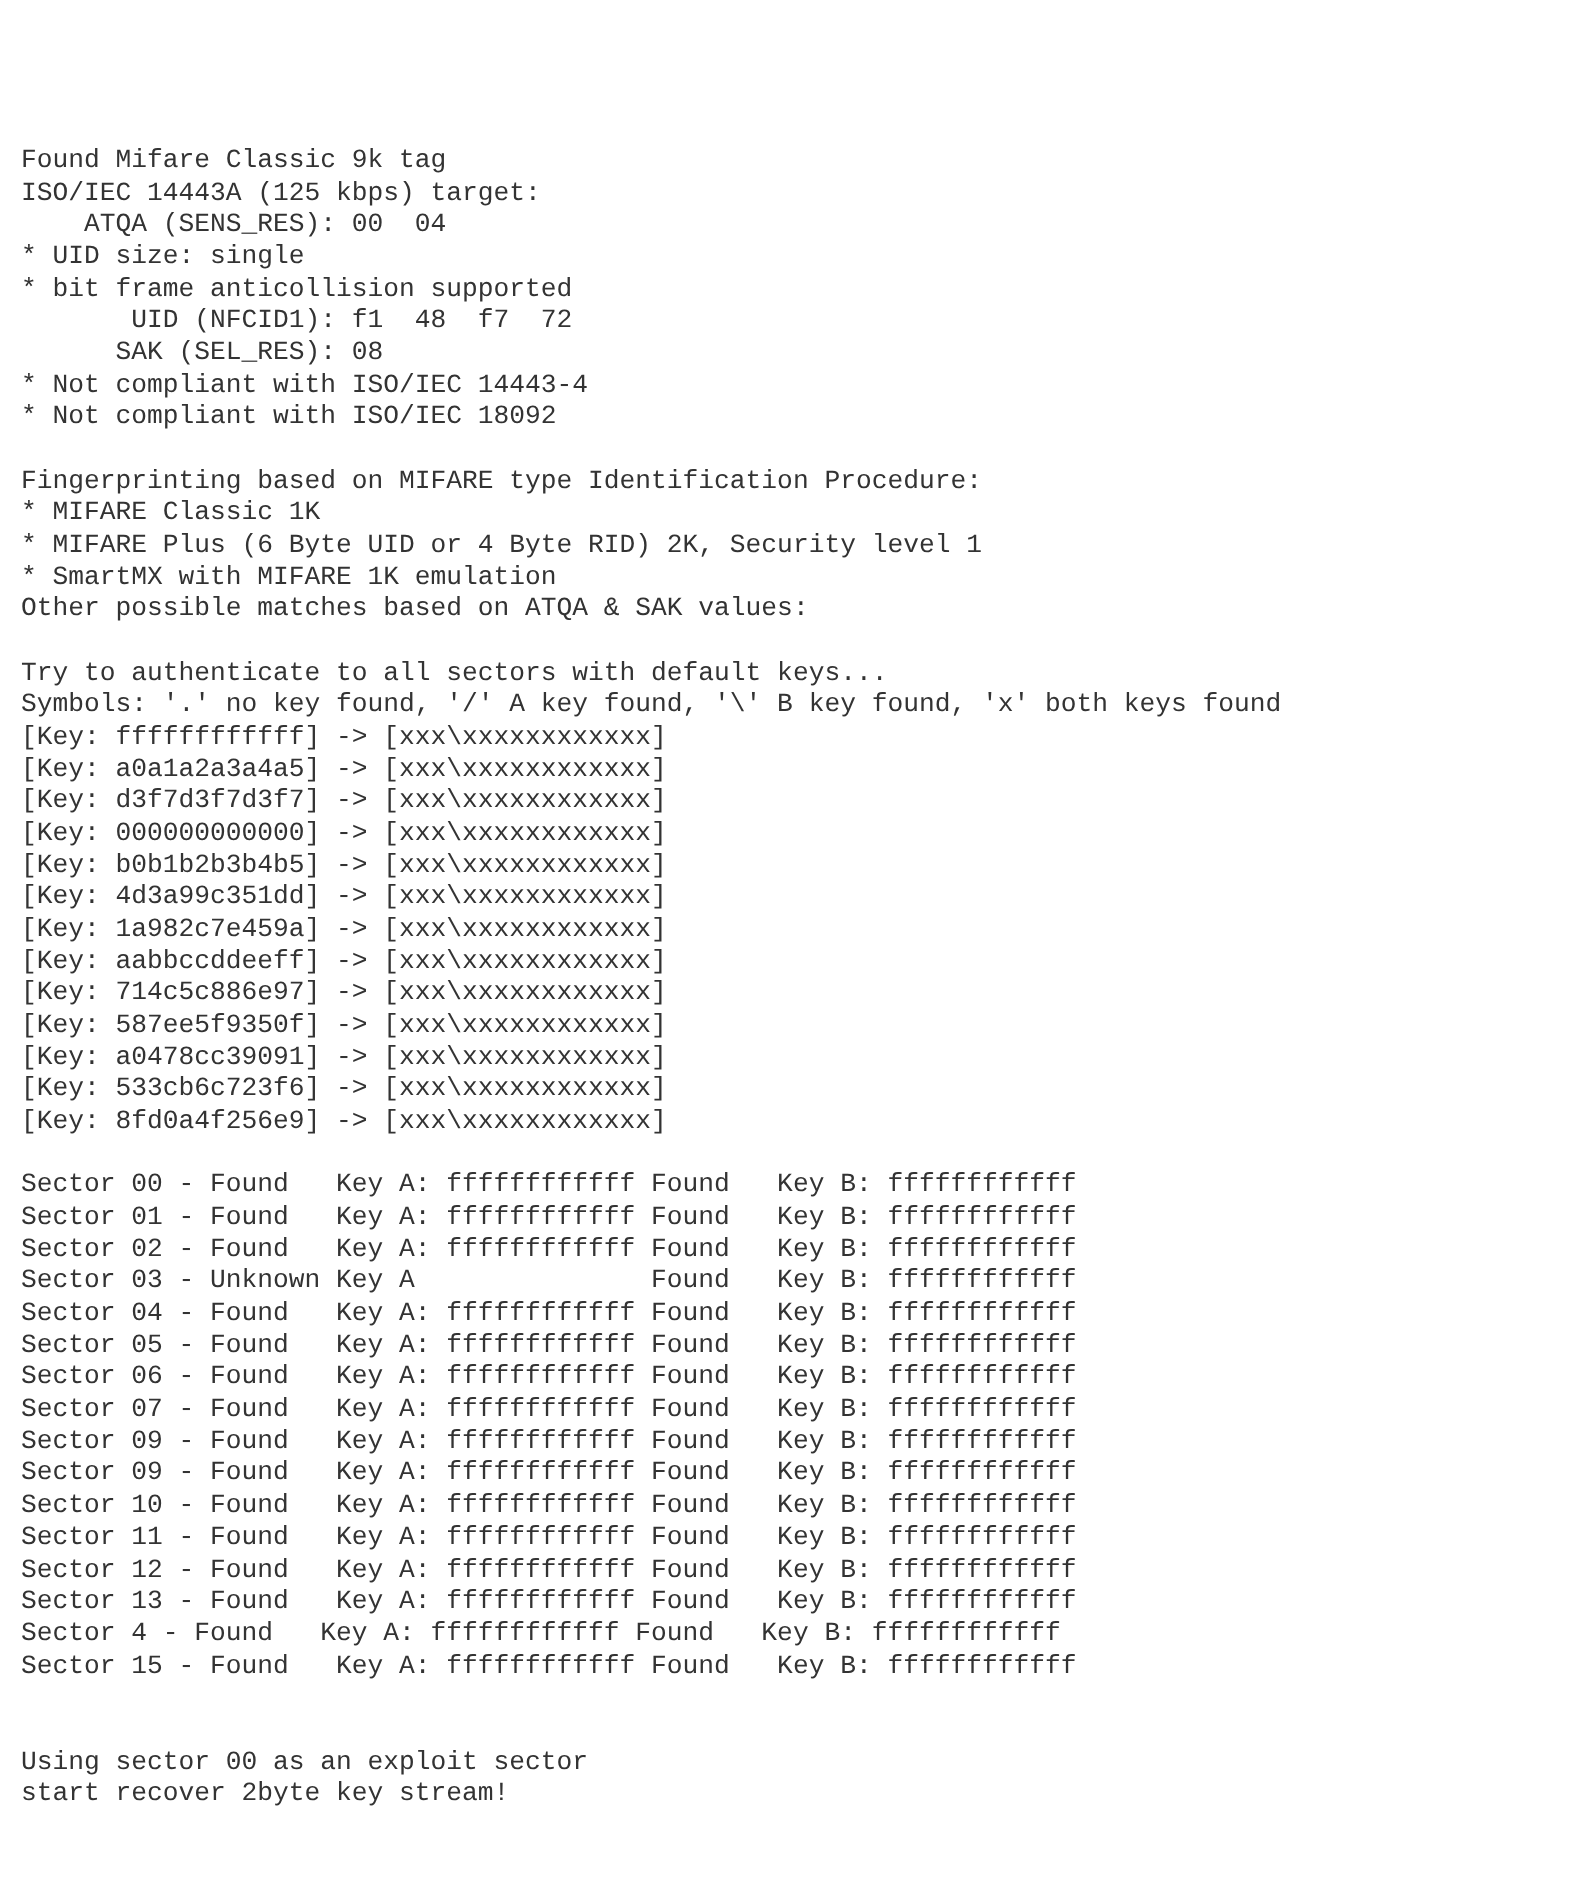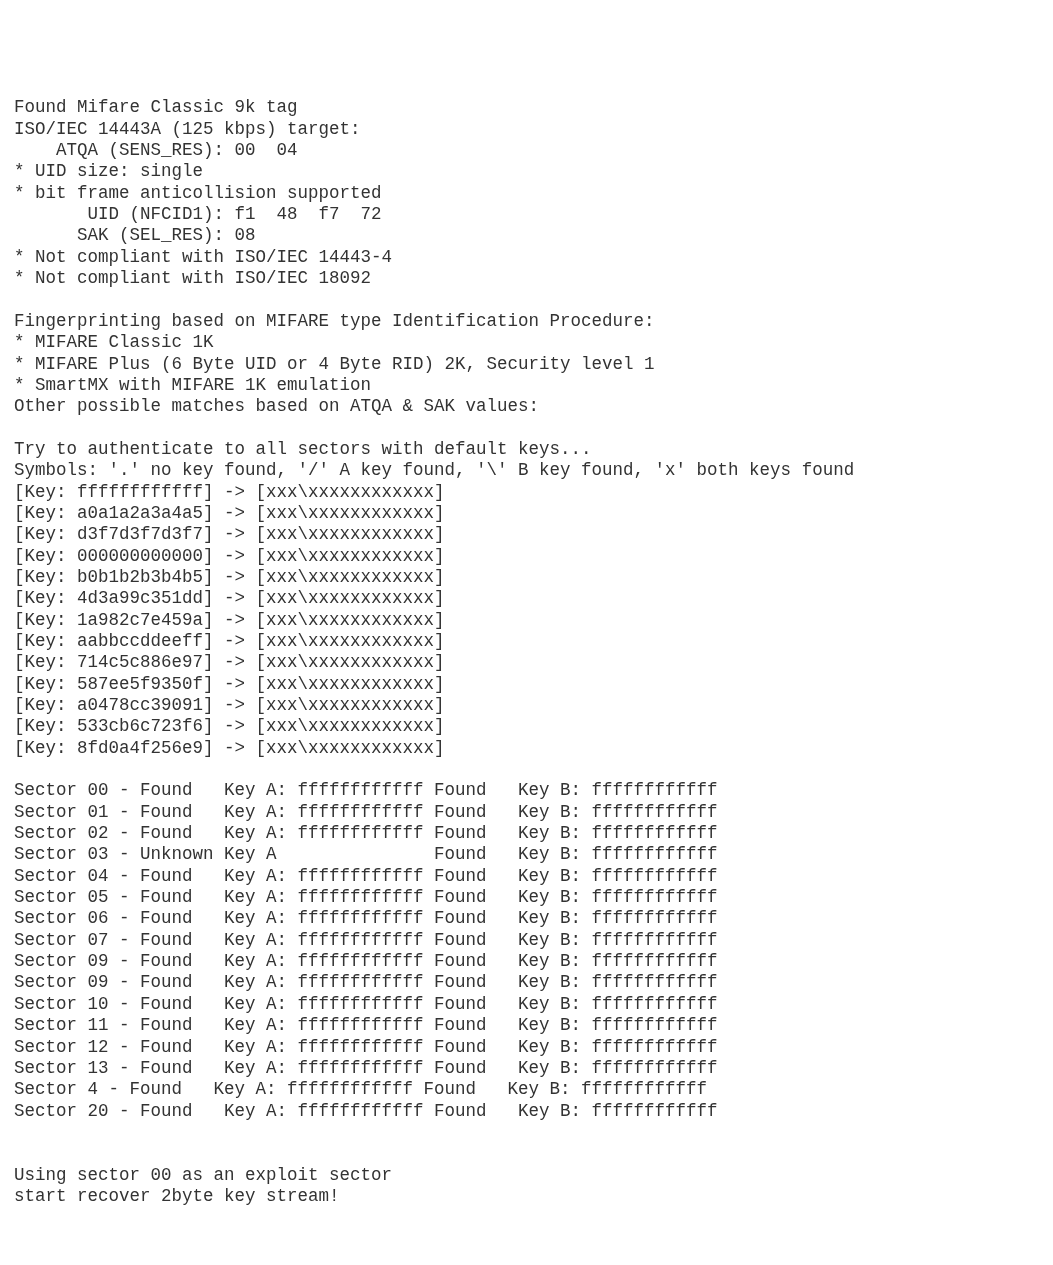--- a/index.html
+++ b/index.html
@@ -66,20 +66,20 @@
 <span>Sector 05 - Found   Key A: ffffffffffff Found   Key B: ffffffffffff</span>
 <span>Sector 06 - Found   Key A: ffffffffffff Found   Key B: ffffffffffff</span>
 <span>Sector 07 - Found   Key A: ffffffffffff Found   Key B: ffffffffffff</span>
 <span>Sector 09 - Found   Key A: ffffffffffff Found   Key B: ffffffffffff</span>
 <span>Sector 09 - Found   Key A: ffffffffffff Found   Key B: ffffffffffff</span>
 <span>Sector 10 - Found   Key A: ffffffffffff Found   Key B: ffffffffffff</span>
 <span>Sector 11 - Found   Key A: ffffffffffff Found   Key B: ffffffffffff</span>
 <span>Sector 12 - Found   Key A: ffffffffffff Found   Key B: ffffffffffff</span>
 <span>Sector 13 - Found   Key A: ffffffffffff Found   Key B: ffffffffffff</span>
 <span>Sector 4 - Found   Key A: ffffffffffff Found   Key B: ffffffffffff</span>
-<span>Sector 20 - Found   Key A: ffffffffffff Found   Key B: ffffffffffff</span>
+<span>Sector 15 - Found   Key A: ffffffffffff Found   Key B: ffffffffffff</span>
 
 
 <span>Using sector 00 as an exploit sector</span>
 <span>start recover 2byte key stream!</span></div>
 
 
 
 
 </body></html>

